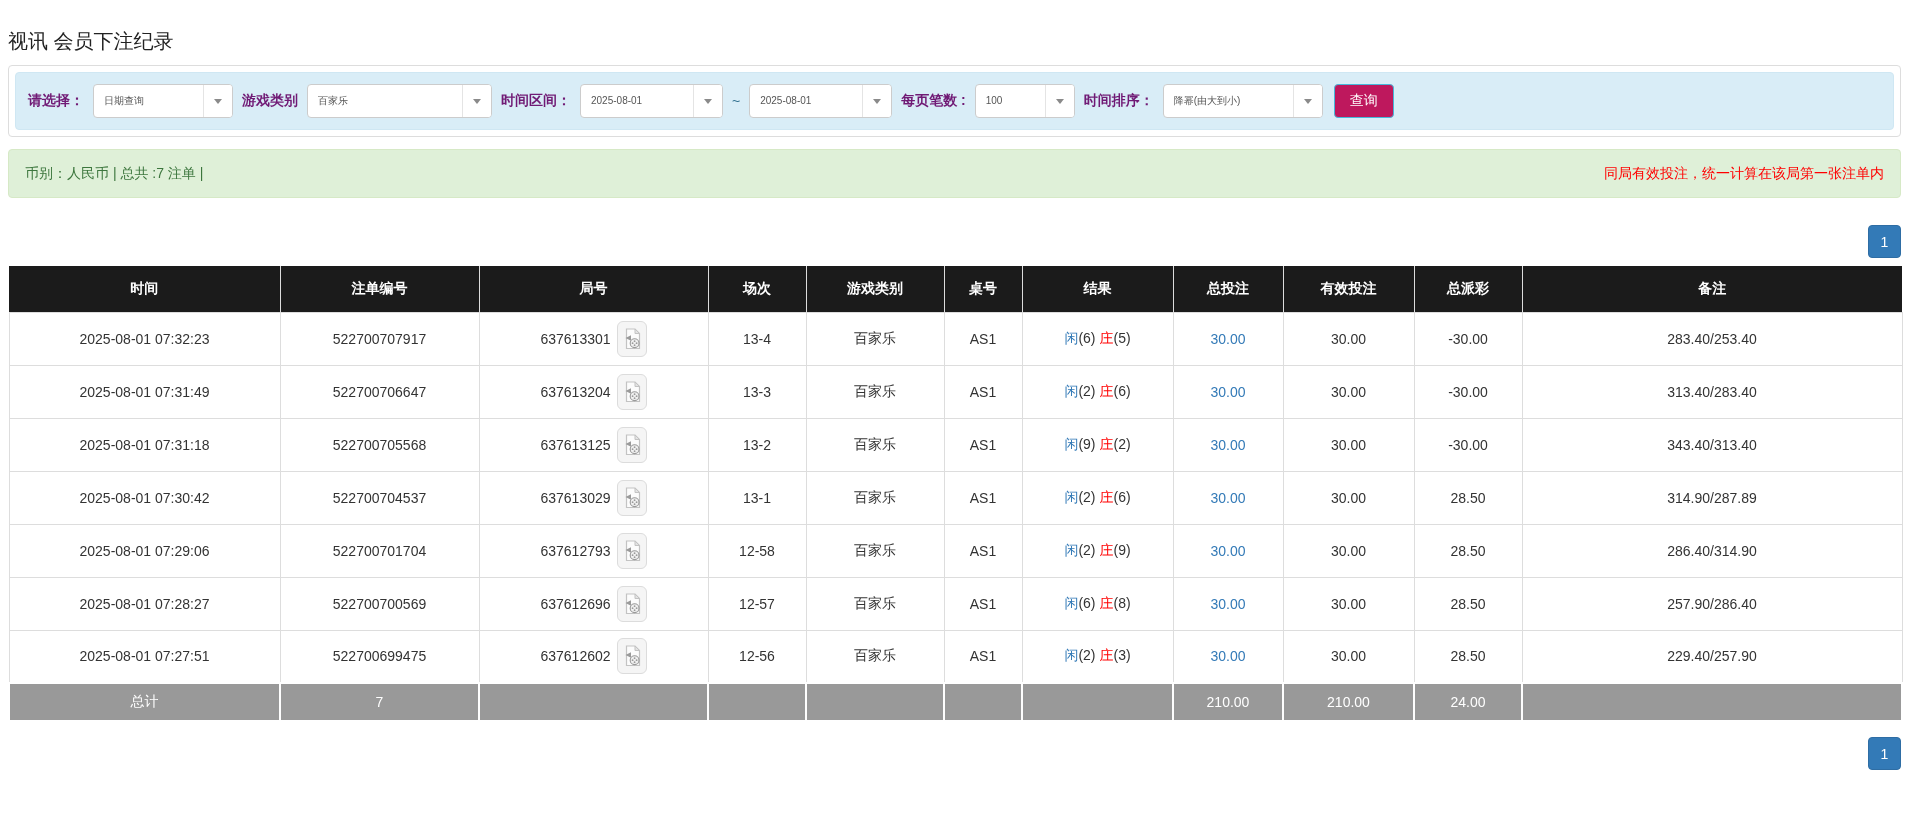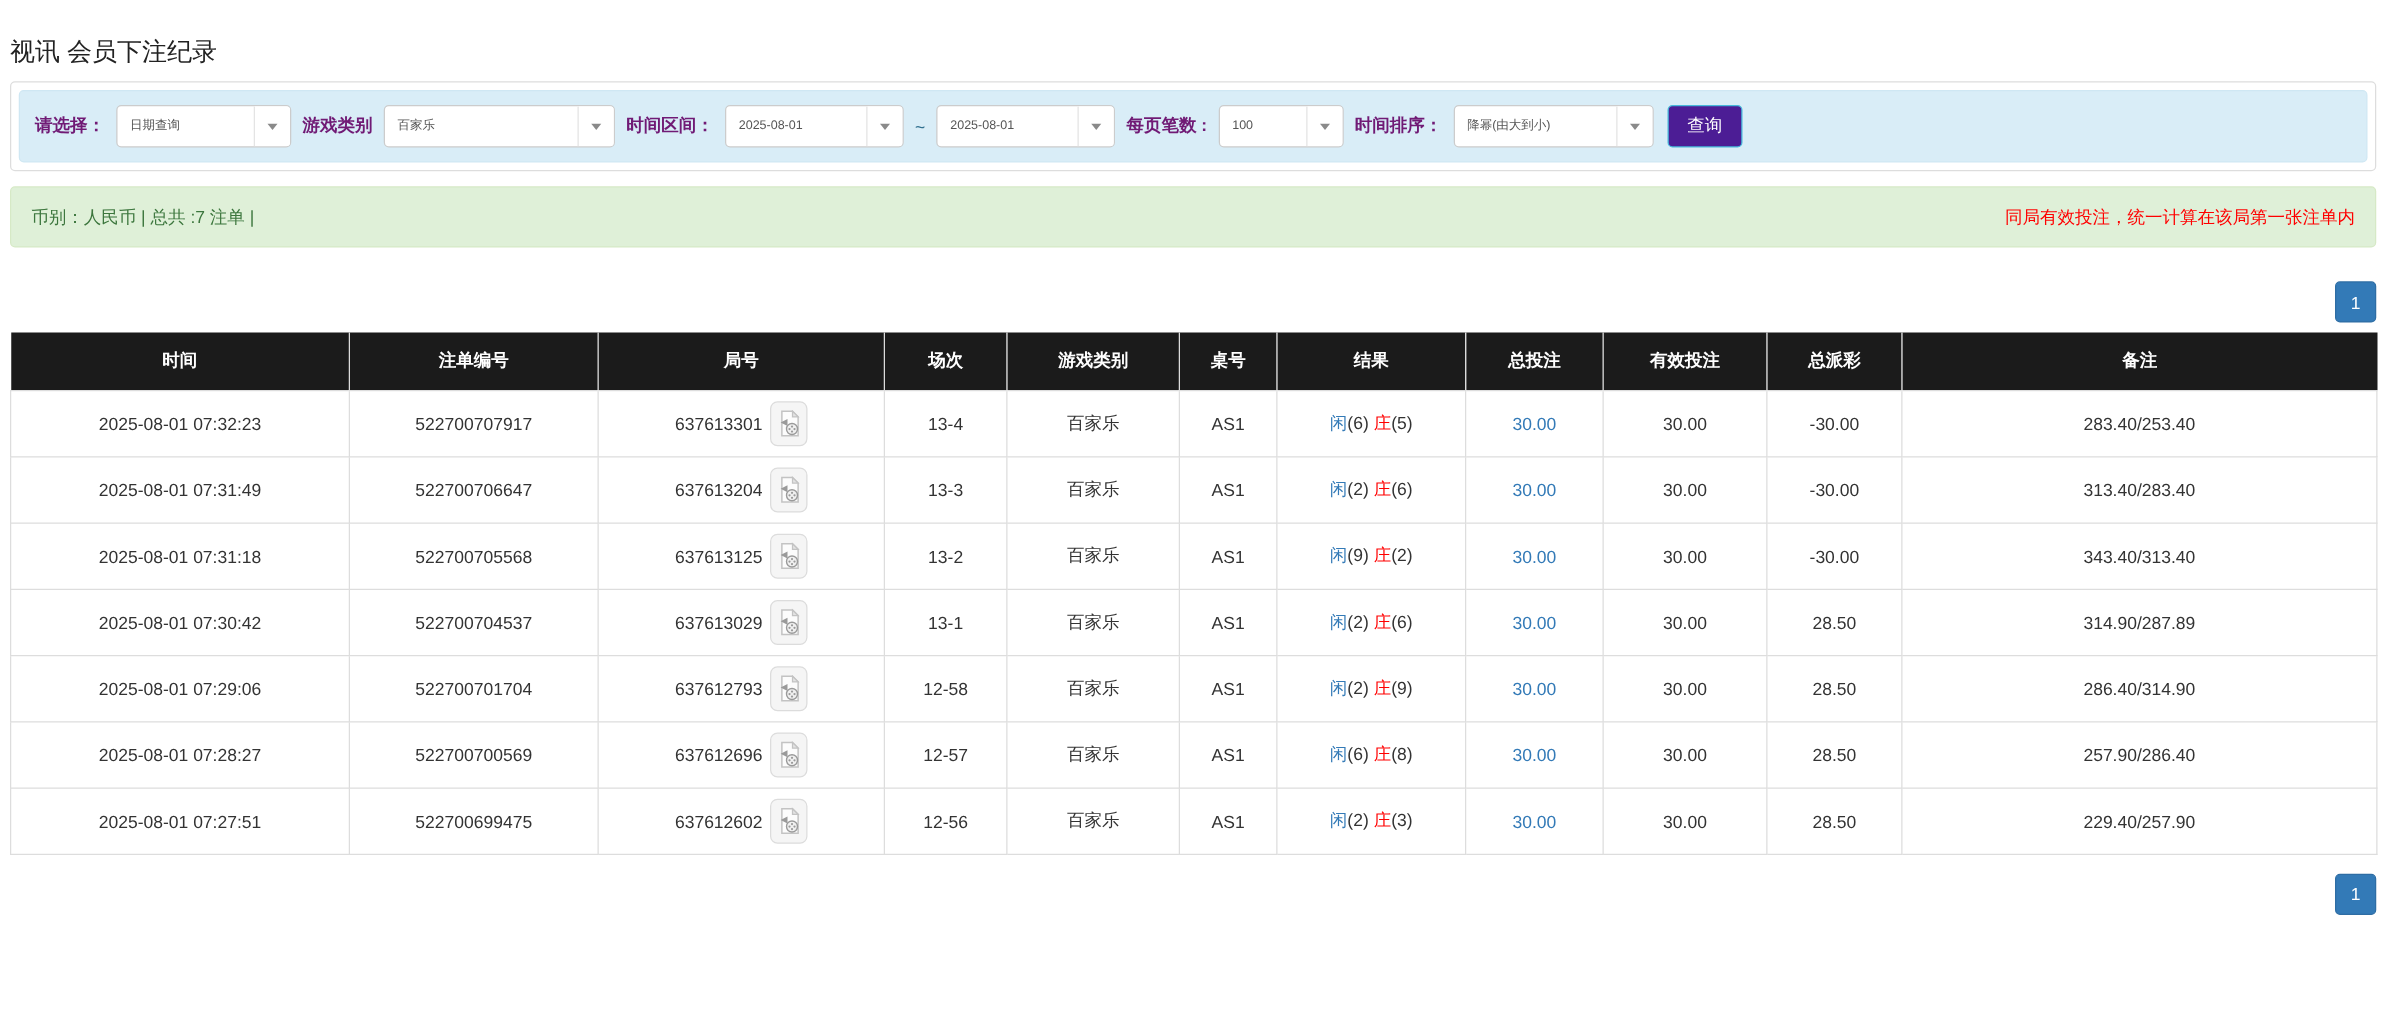--- a/index.html
+++ b/index.html
@@ -15,21 +15,21 @@
     padding:11px 12px; display:flex; align-items:center; gap:9px; }
   .f-label { font-size:14px; font-weight:bold; color:#701a75; white-space:nowrap; }
   .f-tilde { font-size:14px; color:#31708f; }
   .combo { display:inline-flex; align-items:stretch; background:#fff; border:1px solid #ccc;
     border-radius:4px; height:34px; overflow:hidden; }
   .combo-text { font-size:10px; color:#555; line-height:32px; padding:0 10px; white-space:nowrap; }
   .combo-arrow { width:29px; display:flex; align-items:center; justify-content:center;
     border-left:1px solid #e4e4e4; background:#fff; cursor:pointer; }
   .arrow-glyph { width:0; height:0; border-left:4px solid transparent; border-right:4px solid transparent;
     border-top:5px solid #8a8a8a; }
-  .btn-query { margin-left:2px; background:#4c1d95; border:1px solid #46b8da; color:#fff;
+  .btn-query { margin-left:2px; background:#be185d; border:1px solid #46b8da; color:#fff;
     font-size:14px; padding:0 15px; height:34px; border-radius:4px; cursor:pointer; }
 
   
   .summary-bar { margin-top:12px; background:#dff0d8; border:1px solid #d6e9c6; border-radius:4px;
     height:49px; display:flex; align-items:center; justify-content:space-between; padding:0 16px; }
   .summary-left { font-size:14px; color:#3c763d; }
   .summary-right { font-size:14px; color:#f00; }
 
   
   .pagination { display:flex; justify-content:flex-end; margin:27px 0 8px 0; }
@@ -348,20 +348,33 @@
     <td>
       <span class="res-player">闲</span><span class="res-val">(2)</span><span class="res-banker">庄</span><span class="res-val">(3)</span>
     </td>
     <td><a class="bet-link">30.00</a></td>
     <td>30.00</td>
     <td>28.50</td>
     <td>229.40/257.90</td>
   </tr>
       </tbody>
     <tbody>
+      <tr class="agg">
+        <td>总计</td>
+        <td>7</td>
+        <td></td>
+        <td></td>
+        <td></td>
+        <td></td>
+        <td></td>
+        <td>210.00</td>
+        <td>210.00</td>
+        <td>24.00</td>
+        <td></td>
+      </tr>
     </tbody>
   </table>
 
   <div class="pagination bottom">
     <div class="page-btn">1</div>
   </div>
 
 </div>
 
 </body></html>

